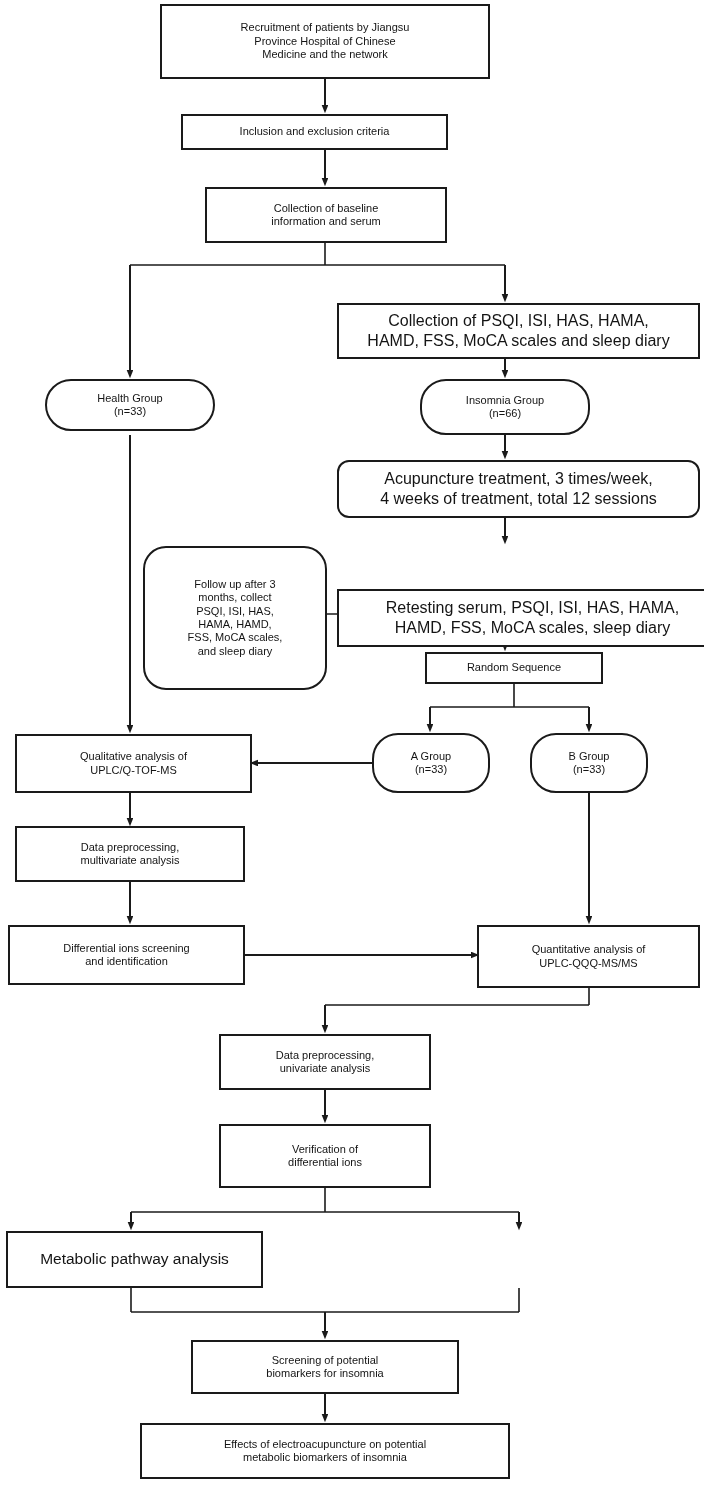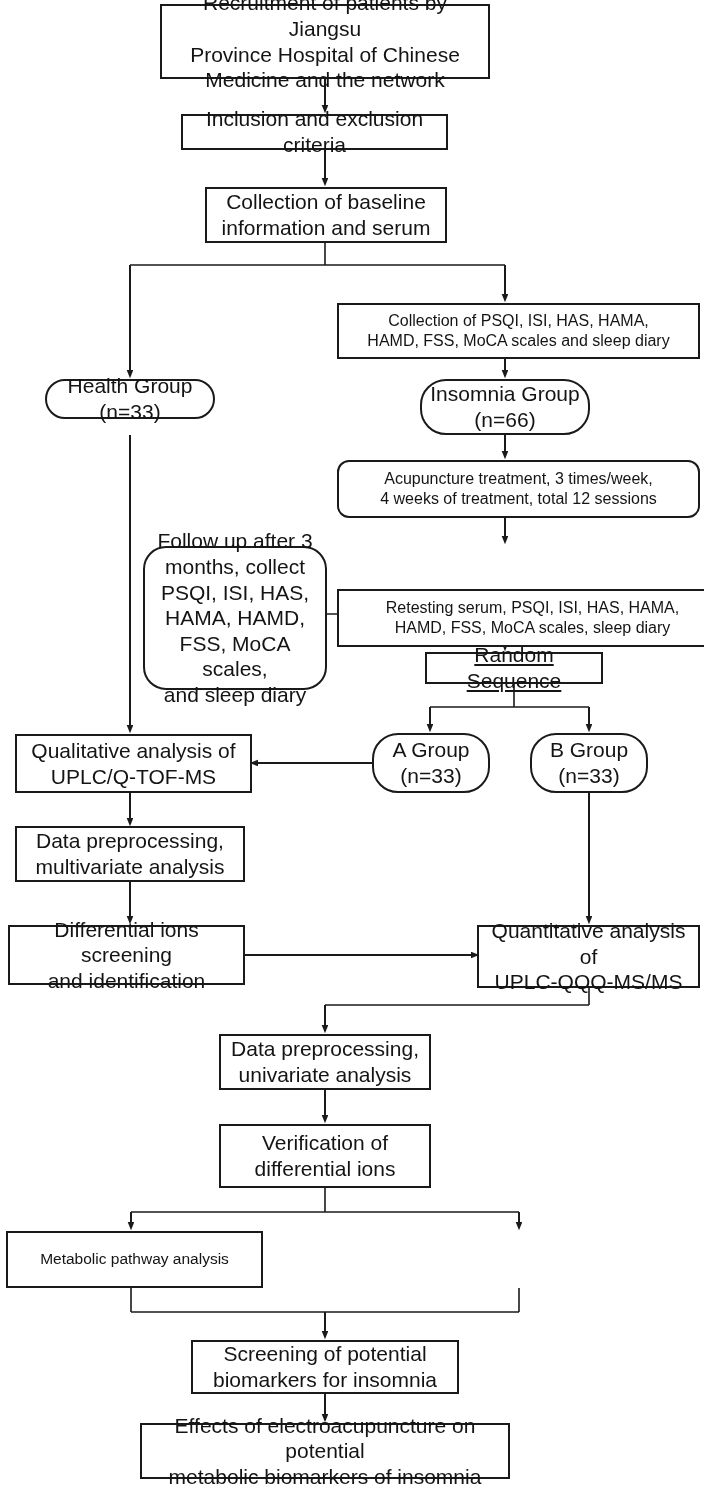--- a/index.html
+++ b/index.html
@@ -36,21 +36,21 @@
     line-height: 1.22;
     white-space: pre-line;
     padding: 2px 6px;
   }
   .rounded {
     border-radius: 26px;
   }
   .rounded-sm {
     border-radius: 23px;
   }
-  .f17 { font-size: 21px; }
+  .f17 { font-size: 11px; }
   .f16 { font-size: 16px; }
   .f155 { font-size: 15.5px; }
 </style>
 </head>
 <body>
 
 <div id="canvas">
 
   <svg id="edges" viewBox="0 0 704 1494">
     <defs>
@@ -123,40 +123,40 @@
 Medicine and the network</div>
 
   <div class="node f17" style="left:181px; top:114px; width:267px; height:36px;">Inclusion and exclusion criteria</div>
 
   <div class="node f17" style="left:205px; top:187px; width:242px; height:56px;">Collection of baseline
 information and serum</div>
 
   <div class="node f16" style="left:337px; top:303px; width:363px; height:56px;">Collection of PSQI, ISI, HAS, HAMA,
 HAMD, FSS, MoCA scales and sleep diary</div>
 
-  <div class="node rounded f17" style="left:45px; top:379px; width:170px; height:40px;">Health Group
+  <div class="node rounded f17" style="left:45px; top:379px; width:170px; height:52px;">Health Group
 (n=33)</div>
 
   <div class="node rounded f17" style="left:420px; top:379px; width:170px; height:56px;">Insomnia Group
 (n=66)</div>
 
   <div class="node f16" style="left:337px; top:460px; width:363px; height:58px;border-radius:12px;">Acupuncture treatment, 3 times/week,
 4 weeks of treatment, total 12 sessions</div>
 
   <div class="node rounded-sm f17" style="left:143px; top:546px; width:184px; height:144px;">Follow up after 3
 months, collect
 PSQI, ISI, HAS,
 HAMA, HAMD,
 FSS, MoCA scales,
 and sleep diary</div>
 
   <div class="node f16" style="left:337px; top:545px; width:391px; height:58px;margin-top:44px;">Retesting serum, PSQI, ISI, HAS, HAMA,
 HAMD, FSS, MoCA scales, sleep diary</div>
 
-  <div class="node f17" style="left:425px; top:652px; width:178px; height:32px;text-decoration:underline;">Random Sequence</div>
+  <div class="node f17" style="left:425px; top:652px; width:178px; height:32px;">Random Sequence</div>
 
   <div class="node rounded f17" style="left:372px; top:733px; width:118px; height:60px;">A Group
 (n=33)</div>
 
   <div class="node rounded f17" style="left:530px; top:733px; width:118px; height:60px;">B Group
 (n=33)</div>
 
   <div class="node f17" style="left:15px; top:734px; width:237px; height:59px;">Qualitative analysis of
 UPLC/Q-TOF-MS</div>
 

